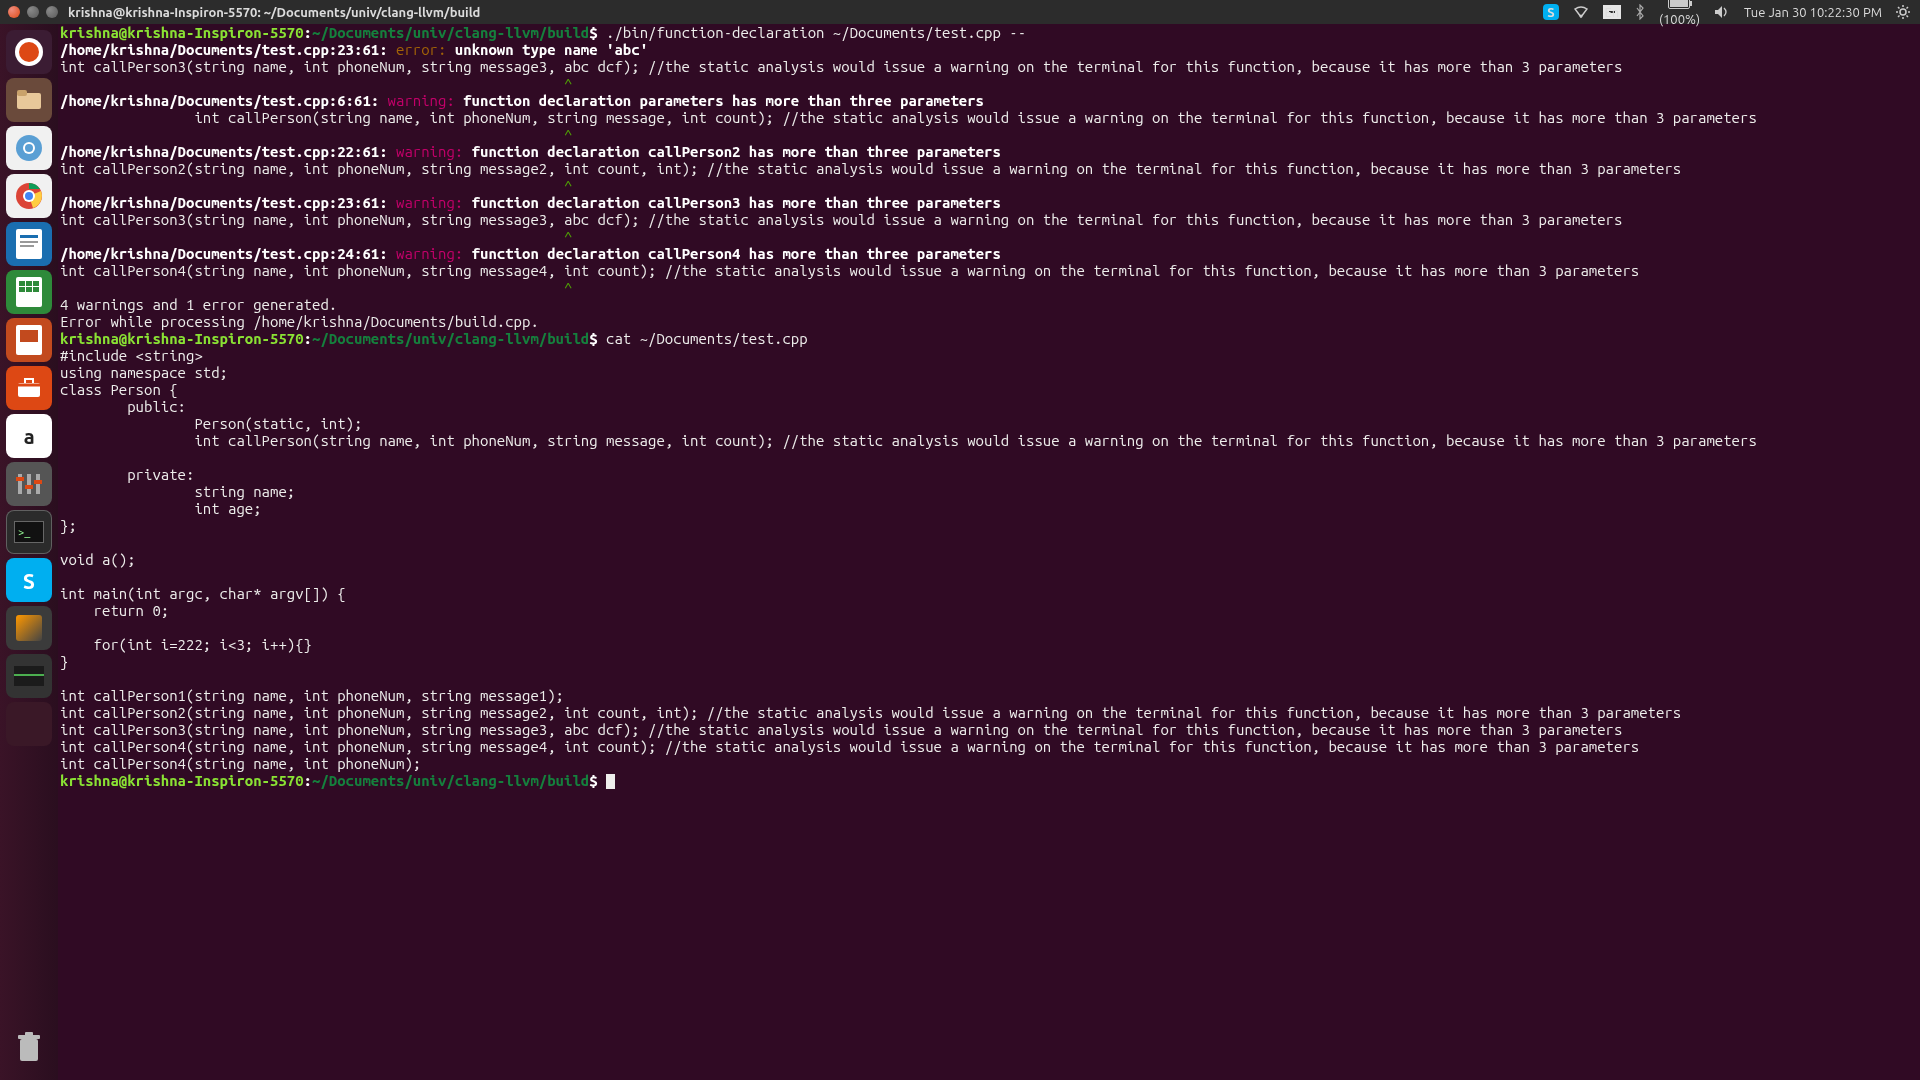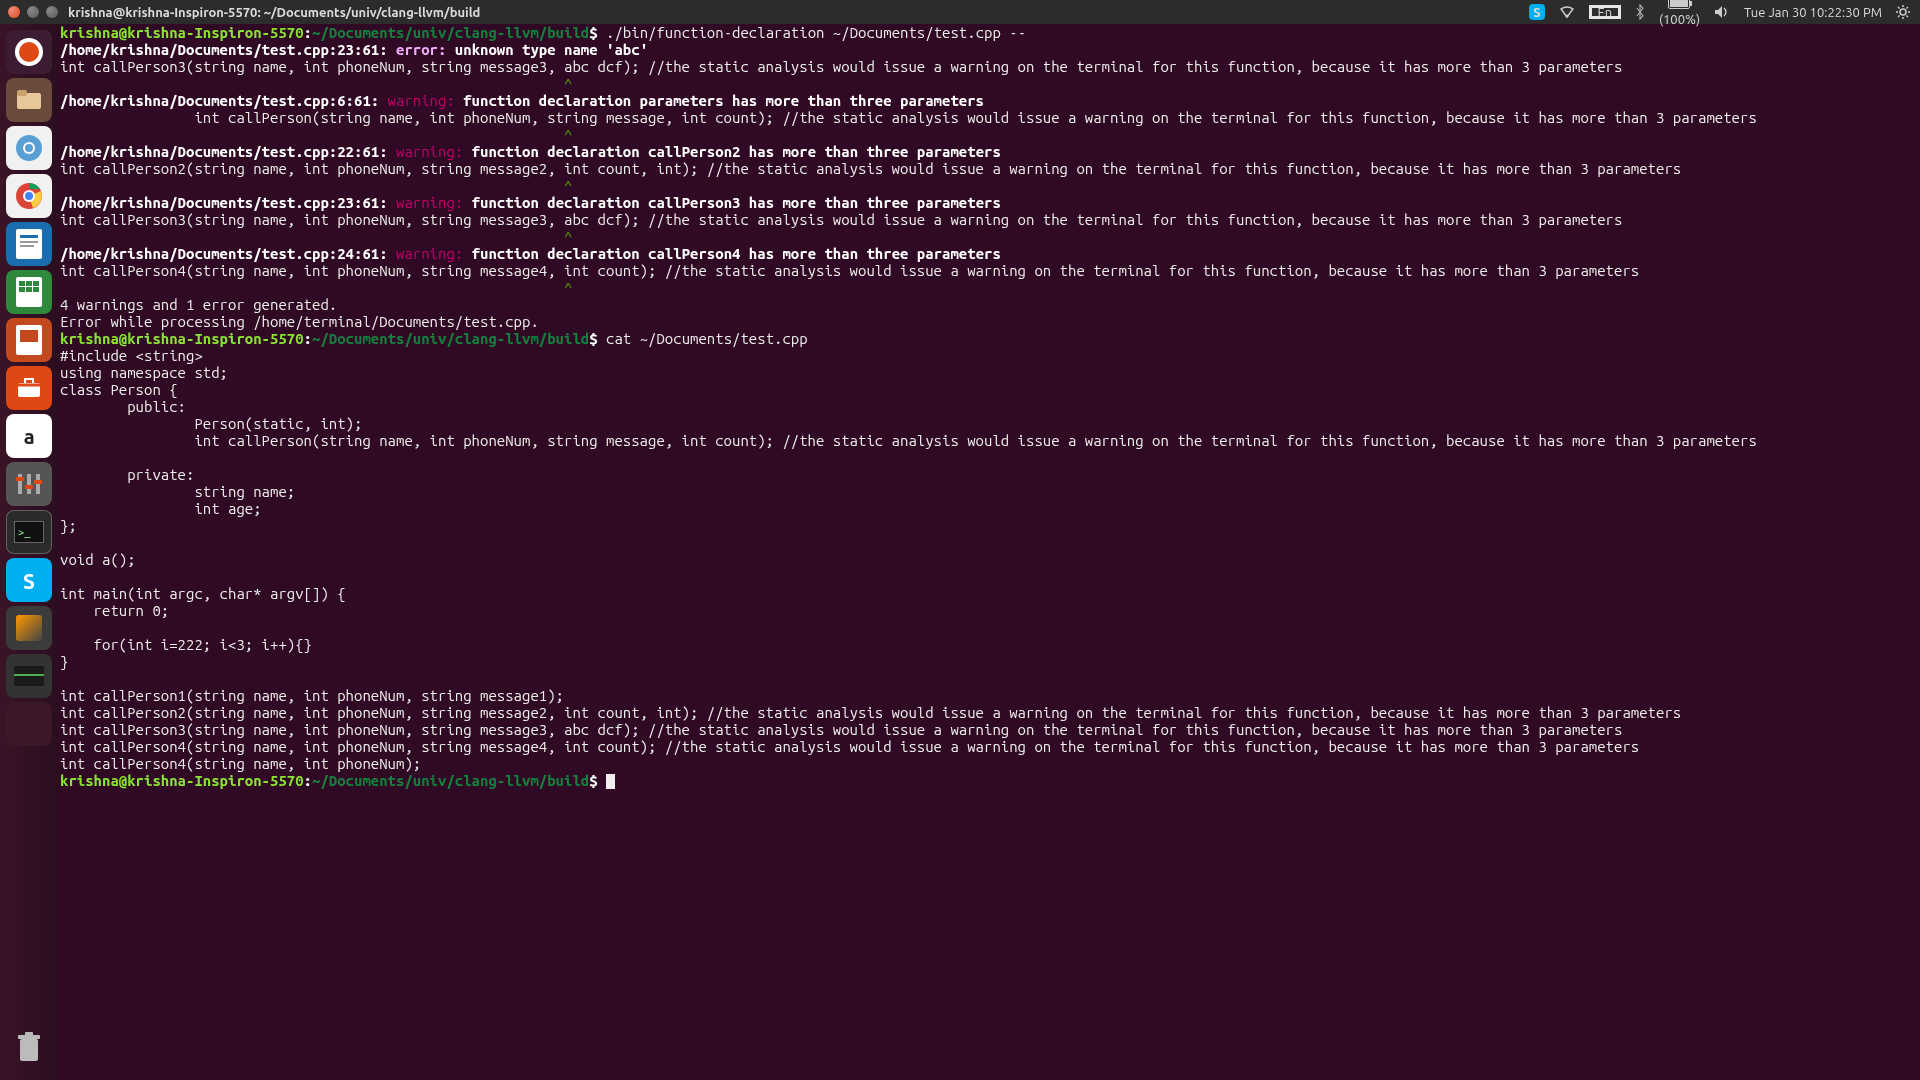--- a/index.html
+++ b/index.html
@@ -47,21 +47,21 @@
 .menubar-right span, .menubar-right .ic {
   color: #dcdcdc;
   font-size: 13px;
 }
 .ic { display:inline-flex; align-items:center; justify-content:center; }
 .skype-ic {
   width:16px;height:16px;border-radius:4px;background:#00aff0;color:#fff;font-weight:bold;font-size:11px;
   display:flex;align-items:center;justify-content:center;
 }
 .lang-ic {
-  width:32px;height:14px;border:3px solid #e5e5e5;font-size:9px;display:flex;align-items:center;justify-content:center;
+  width:18px;height:14px;border:6px solid #e5e5e5;font-size:9px;display:flex;align-items:center;justify-content:center;
 }
 .battery-ic {
   display:inline-flex;align-items:center;gap:3px;font-size:12px;flex-direction:column;
 }
 .battery-body {
   width:22px;height:11px;border:1px solid #ccc;border-radius:2px;position:relative;
 }
 .battery-body::after{content:"";position:absolute;right:-3px;top:2px;width:2px;height:5px;background:#ccc;}
 .battery-fill{position:absolute;left:1px;top:1px;bottom:1px;right:1px;background:#ccc;}
 
@@ -123,21 +123,21 @@
   font-size: 15px;
   line-height: 17px;
   padding: 0px 2px;
   white-space: pre;
   overflow: hidden;
 }
 .green { color: #8ae234; font-weight: bold; margin-top: 28px; }
 .blue  { color: #15803d; font-weight: bold; }
 .white { color: #eeeeec; }
 .bwhite{ color: #ffffff; font-weight: bold; }
-.error { color: #f0abfc; font-weight: bold; }
+.error { color: #a16207; font-weight: normal; }
 .warn  { color: #c4006a; font-weight: normal; }
 .lgreen{ color: #4e9a06; }
 .cursor{
   display:inline-block;width:9px;height:15px;background:#eeeeec;vertical-align:text-bottom;
 }
 </style>
 </head>
 <body>
 
 <div class="menubar">
@@ -302,21 +302,21 @@
 <span class="bwhite">/home/krishna/Documents/test.cpp:22:61: </span><span class="warn">warning: </span><span class="bwhite">function declaration callPerson2 has more than three parameters</span>
 <span class="white">int callPerson2(string name, int phoneNum, string message2, int count, int); //the static analysis would issue a warning on the terminal for this function, because it has more than 3 parameters</span>
 <span class="lgreen">                                                            ^</span>
 <span class="bwhite">/home/krishna/Documents/test.cpp:23:61: </span><span class="warn">warning: </span><span class="bwhite">function declaration callPerson3 has more than three parameters</span>
 <span class="white">int callPerson3(string name, int phoneNum, string message3, abc dcf); //the static analysis would issue a warning on the terminal for this function, because it has more than 3 parameters</span>
 <span class="lgreen">                                                            ^</span>
 <span class="bwhite">/home/krishna/Documents/test.cpp:24:61: </span><span class="warn">warning: </span><span class="bwhite">function declaration callPerson4 has more than three parameters</span>
 <span class="white">int callPerson4(string name, int phoneNum, string message4, int count); //the static analysis would issue a warning on the terminal for this function, because it has more than 3 parameters</span>
 <span class="lgreen">                                                            ^</span>
 <span class="white">4 warnings and 1 error generated.</span>
-<span class="white">Error while processing /home/terminal/Documents/test.cpp.</span>
+<span class="white">Error while processing /home/krishna/Documents/build.cpp.</span>
 <span class="green">krishna@krishna-Inspiron-5570</span><span class="bwhite">:</span><span class="blue">~/Documents/univ/clang-llvm/build</span><span class="bwhite">$</span><span class="white"> cat ~/Documents/test.cpp</span>
 <span class="white">#include &lt;string&gt;</span>
 <span class="white">using namespace std;</span>
 <span class="white">class Person {</span>
 <span class="white">        public:</span>
 <span class="white">                Person(static, int);</span>
 <span class="white">                int callPerson(string name, int phoneNum, string message, int count); //the static analysis would issue a warning on the terminal for this function, because it has more than 3 parameters</span>
 <span class="white"></span>
 <span class="white">        private:</span>
 <span class="white">                string name;</span>

